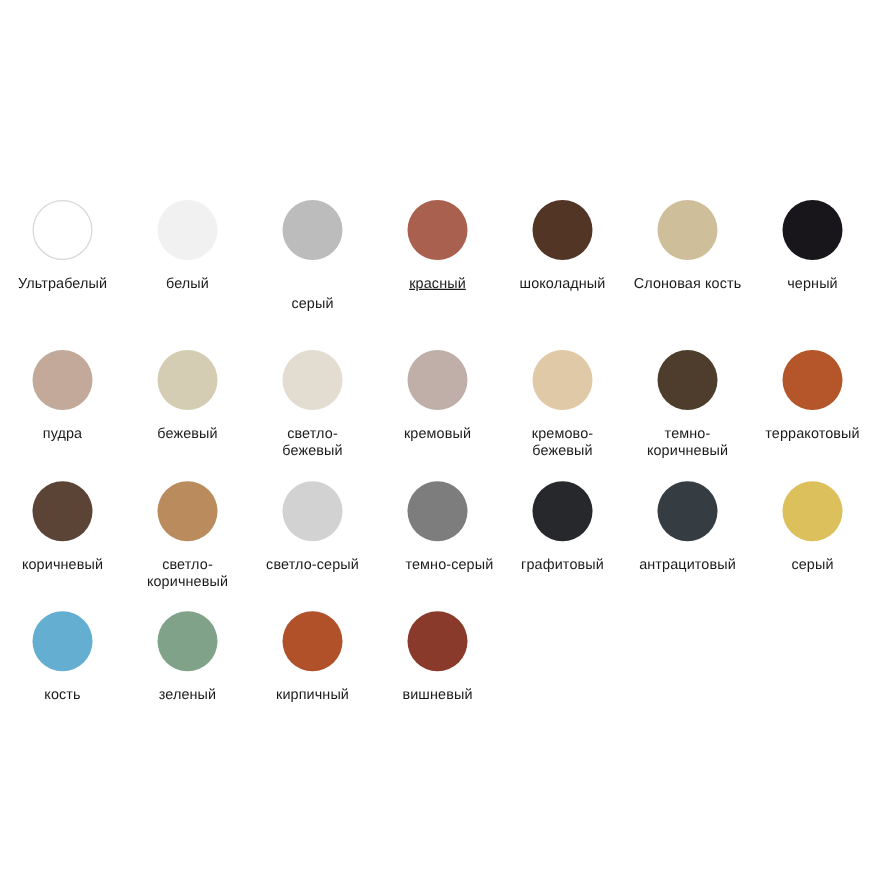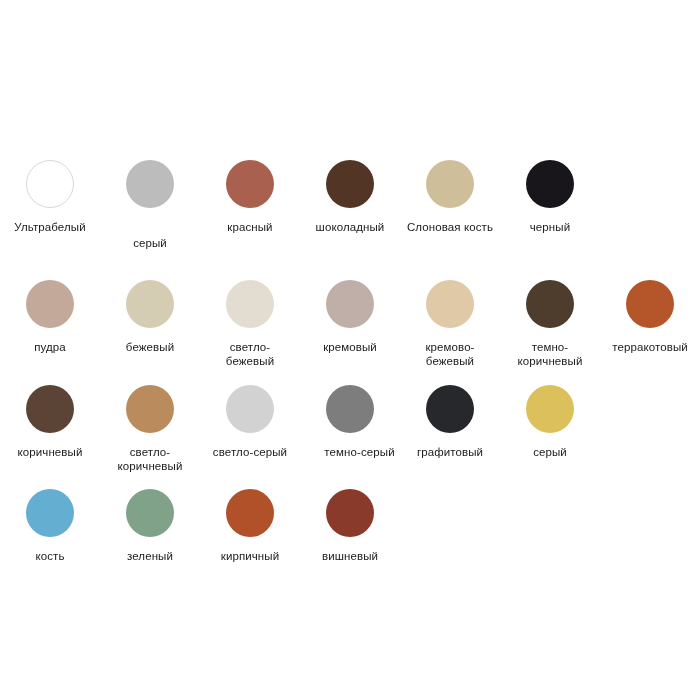--- a/index.html
+++ b/index.html
@@ -63,26 +63,30 @@
 </head>
 <body style="background: rgb(255, 255, 255);">
 
 <div class="palette">
   <div class="palette-row row-1">
       <div class="swatch-cell">
         <div class="swatch-dot outlined" style="background: rgb(255, 255, 255); border-color: rgb(216, 216, 216);"></div>
         <div class="swatch-label" style="color: rgb(27, 27, 27);">Ультрабелый</div>
       </div>
       <div class="swatch-cell">
+        <div class="swatch-dot" style="background: rgb(241, 241, 241);"></div>
+        <div class="swatch-label" style="color: rgb(27, 27, 27);">белый</div>
+      </div>
+      <div class="swatch-cell">
         <div class="swatch-dot" style="background: rgb(188, 188, 188);"></div>
         <div class="swatch-label" style="color: rgb(27, 27, 27); margin-top: 28px;">серый</div>
       </div>
       <div class="swatch-cell">
         <div class="swatch-dot" style="background: rgb(169, 96, 79);"></div>
-        <div class="swatch-label" style="color: rgb(27, 27, 27);">красный</div>
+        <div class="swatch-label" style="color: rgb(27, 27, 27); text-decoration: underline;">красный</div>
       </div>
       <div class="swatch-cell">
         <div class="swatch-dot" style="background: rgb(82, 53, 36);"></div>
         <div class="swatch-label" style="color: rgb(27, 27, 27);">шоколадный</div>
       </div>
       <div class="swatch-cell">
         <div class="swatch-dot" style="background: rgb(207, 190, 154);"></div>
         <div class="swatch-label" style="color: rgb(27, 27, 27);">Слоновая кость</div>
       </div>
       <div class="swatch-cell">
@@ -139,20 +143,24 @@
       </div>
       <div class="swatch-cell">
         <div class="swatch-dot" style="background: rgb(125, 125, 125);"></div>
         <div class="swatch-label" style="color: rgb(27, 27, 27); margin-left: 19px;">темно-серый</div>
       </div>
       <div class="swatch-cell">
         <div class="swatch-dot" style="background: rgb(38, 40, 43);"></div>
         <div class="swatch-label" style="color: rgb(27, 27, 27);">графитовый</div>
       </div>
       <div class="swatch-cell">
+        <div class="swatch-dot" style="background: rgb(53, 60, 66);"></div>
+        <div class="swatch-label" style="color: rgb(27, 27, 27);">антрацитовый</div>
+      </div>
+      <div class="swatch-cell">
         <div class="swatch-dot" style="background: rgb(220, 192, 92);"></div>
         <div class="swatch-label" style="color: rgb(27, 27, 27);">серый</div>
       </div>
     </div>
   <div class="palette-row row-4">
       <div class="swatch-cell">
         <div class="swatch-dot" style="background: rgb(100, 174, 209);"></div>
         <div class="swatch-label" style="color: rgb(27, 27, 27);">кость</div>
       </div>
       <div class="swatch-cell">

